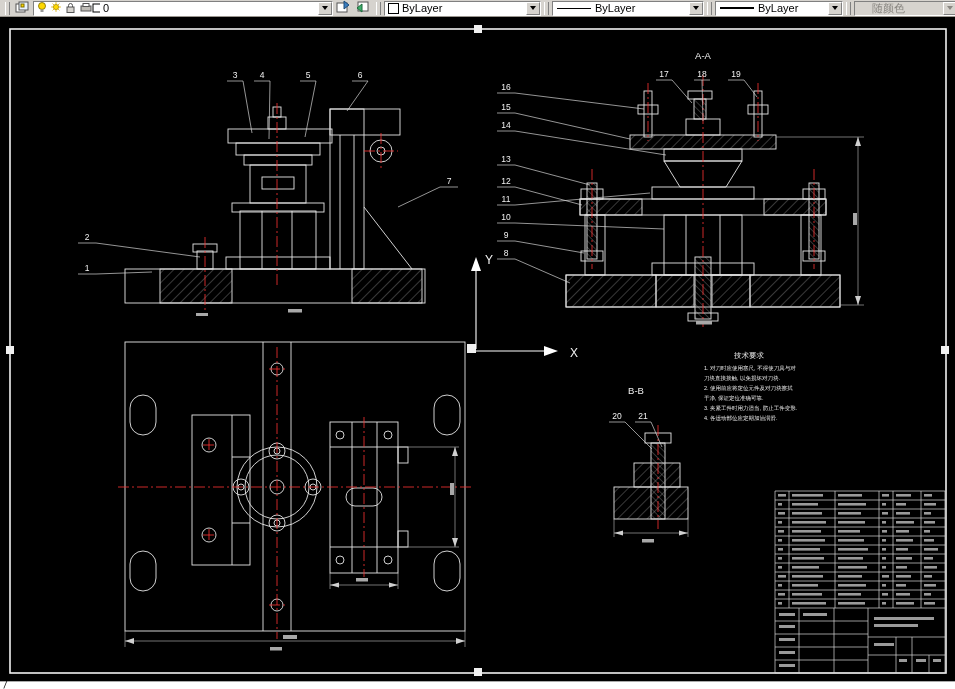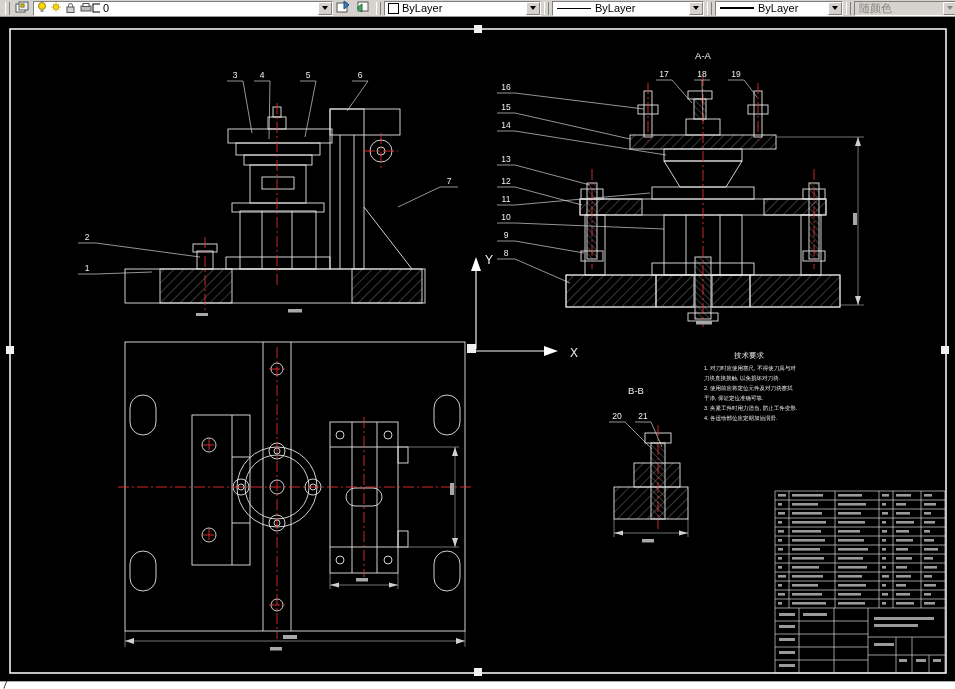--- a/index.html
+++ b/index.html
@@ -103,21 +103,21 @@
     <span class="lwsample"></span>
     <span>ByLayer</span>
     <span class="arrow-btn">
         <span class="tri"></span>
       </span>
   </div>
 
   <div class="grip"></div>
 
   <div class="combo disabled" style="width:104px">
-    <span style="margin-left:2px;">随颜色</span>
+    <span style="margin-left:15px;">随颜色</span>
     <span class="arrow-btn">
         <span class="tri"></span>
       </span>
   </div>
 </div>
 
 <div class="canvas">
 <svg width="955" height="664" viewBox="0 0 955 664" style="display:block;background:#000;">
   <defs>
     <pattern id="h1" patternUnits="userSpaceOnUse" width="7" height="7" patternTransform="rotate(45)">

